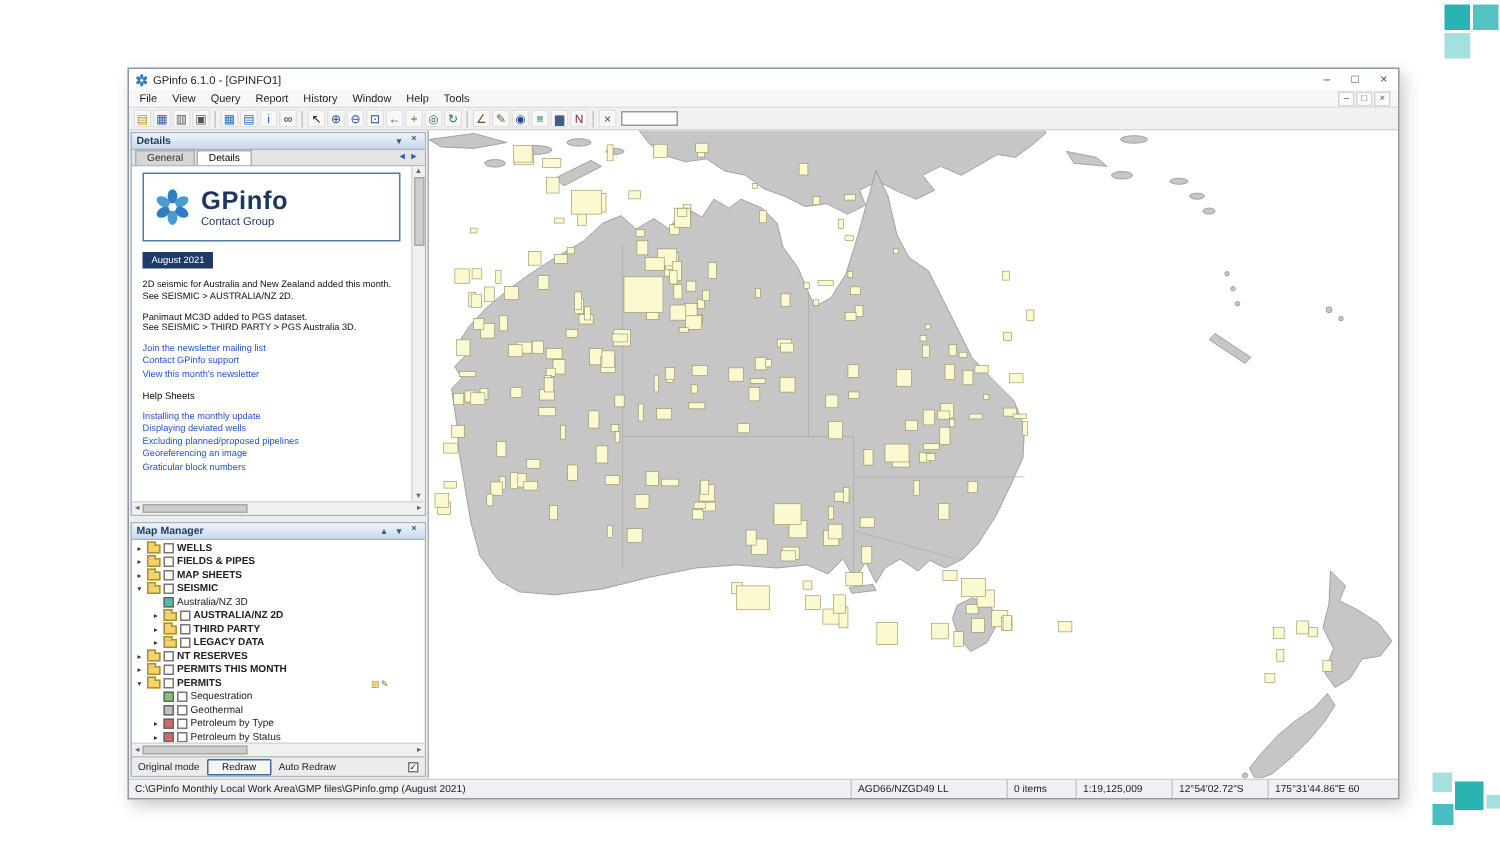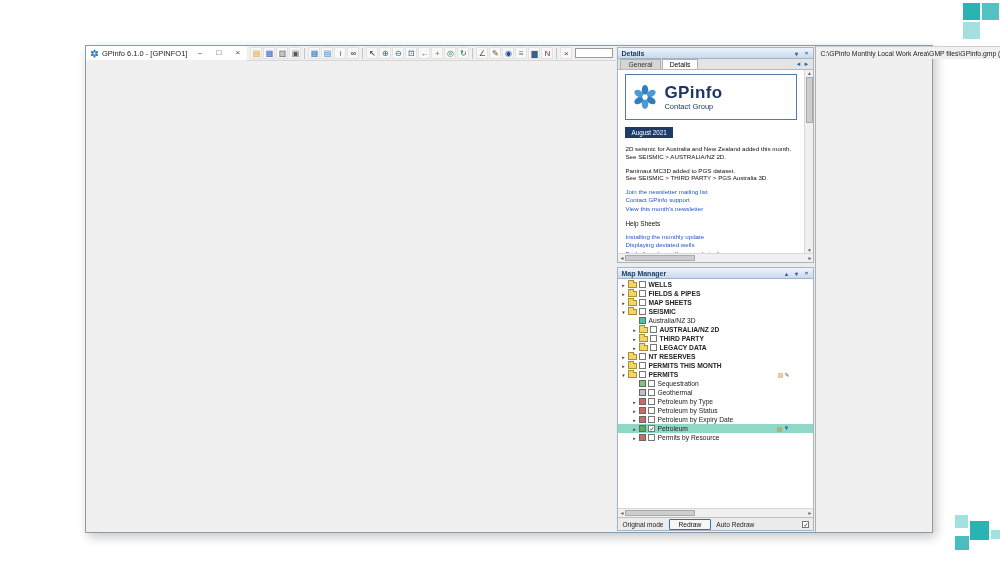--- a/index.html
+++ b/index.html
@@ -6,21 +6,21 @@
   html,body{width:1000px;height:564px}
   body{font-family:"Liberation Sans",sans-serif;background:#ffffff;position:relative;overflow:hidden}
 
   
   .deco{position:absolute}
   .sq-dark{background:var(--accent-teal,#2ab3b3)}
   .sq-light{background:var(--accent-teal-light,#a5e0e0)}
 
   
   .window{position:absolute;left:85px;top:45px;width:848px;height:488px;border:1px solid #8a9aa8;
-    background:#f0f0f0;box-shadow:3px 4px 10px rgba(0,0,0,.22);display:flex;flex-direction:row}
+    background:#f0f0f0;box-shadow:3px 4px 10px rgba(0,0,0,.22);display:flex;flex-direction:column}
   .titlebar{height:14px;flex:0 0 auto;background:#fff;display:flex;align-items:center;gap:3px;padding-left:4px}
   .title-text{font-size:7.5px;color:#222}
   .win-controls{margin-left:auto;display:flex;height:100%}
   .wbtn{width:19px;text-align:center;font-size:8px;line-height:14px;color:#444}
 
   .menubar{height:12px;flex:0 0 auto;background:#f7f7f7;border-bottom:1px solid #e0e0e0;display:flex;align-items:center;font-size:7.3px;color:#222;padding:0 2px}
   .menu-item{padding:0 5px}
   .mdi-controls{margin-left:auto;display:flex;gap:1px;padding-right:3px}
   .mdi-btn{width:11px;text-align:center;font-size:6.5px;color:#555;border:1px solid #d4d4d4;line-height:8px;background:#fbfbfb}
 
@@ -28,21 +28,21 @@
   .tb-icon{width:12px;height:12px;font-size:8px;line-height:11px;text-align:center;background:#f8f8f8;border:1px solid #e2e2e2}
   .tb-sep{width:1px;height:11px;background:#c4c4c4;margin:0 2px}
   .tb-input{width:38px;height:10px;font-size:7px;border:1px solid #9a9a9a;background:#fff;margin-left:2px}
 
   .main{flex:1;display:flex;min-height:0}
   .left-panel{width:200px;flex:0 0 auto;display:flex;flex-direction:column;border-right:1px solid #b0b0b0;background:#ececec;padding:1px}
   .map-area{flex:1;position:relative;background:#fff;overflow:hidden}
   .map-area svg{position:absolute;inset:0;width:100%;height:100%}
 
   .dock-panel{display:flex;flex-direction:column;background:#fff;border:1px solid #a8b4c0;min-height:0}
-  .details-panel{height:216px;flex:0 0 auto}
+  .details-panel{height:256px;flex:0 0 auto}
   .splitter{height:4px;flex:0 0 auto;background:#ececec}
   .mm-panel{flex:1}
 
   .panel-header{height:11px;flex:0 0 auto;background:linear-gradient(#eef4fb,#c9d9ec);border-bottom:1px solid #9db4cc;
     display:flex;align-items:center;font-size:7px;font-weight:bold;color:#1a3a5c;padding:0 3px;gap:2px}
   .ph-icons{margin-left:auto;display:flex;gap:2px}
   .ph-icon{font-size:6px;color:#3a5a7a;width:8px;text-align:center}
 
   .tabs{height:11px;flex:0 0 auto;display:flex;align-items:flex-end;background:#e4e4e4;border-bottom:1px solid #b8b8b8;padding:0 2px;gap:1px}
   .tab{font-size:6.8px;padding:1px 7px 0;background:#d6d6d6;border:1px solid #b0b0b0;border-bottom:none;color:#333;height:10px}
@@ -123,20 +123,37 @@
         <circle cx="12" cy="12" r="2.4" fill="#fff"></circle>
     </svg>
     <span class="title-text" data-name="window-title">GPinfo 6.1.0 - [GPINFO1]</span>
     <span class="win-controls" data-name="window-controls">
       <span class="wbtn" data-name="minimize-button">–</span>
       <span class="wbtn" data-name="maximize-button">□</span>
       <span class="wbtn close" data-name="close-button">×</span>
     </span>
   </div>
 
+  <div class="menubar" data-name="menu-bar">
+    <span class="menu-items" data-name="menu-items" style="display:flex">
+        <span class="menu-item" data-name="menu-file">File</span>
+        <span class="menu-item" data-name="menu-view">View</span>
+        <span class="menu-item" data-name="menu-query">Query</span>
+        <span class="menu-item" data-name="menu-report">Report</span>
+        <span class="menu-item" data-name="menu-history">History</span>
+        <span class="menu-item" data-name="menu-window">Window</span>
+        <span class="menu-item" data-name="menu-help">Help</span>
+        <span class="menu-item" data-name="menu-tools">Tools</span>
+      </span>
+    <span class="mdi-controls" data-name="mdi-controls">
+        <span class="mdi-btn" data-name="mdi-minimize-button">–</span>
+        <span class="mdi-btn" data-name="mdi-restore-button">□</span>
+        <span class="mdi-btn" data-name="mdi-close-button">×</span>
+      </span>
+  </div>
 
   <div class="toolbar" data-name="toolbar">
       <span class="tb-icon" data-name="open-icon" style="color: rgb(200, 144, 32);">▤</span>
       <span class="tb-icon" data-name="save-icon" style="color: rgb(40, 88, 168);">▦</span>
       <span class="tb-icon" data-name="print-icon" style="color: rgb(85, 85, 85);">▥</span>
       <span class="tb-icon" data-name="copy-icon" style="color: rgb(85, 85, 85);">▣</span>
       <span class="tb-sep" data-name="toolbar-separator"></span>
       <span class="tb-icon" data-name="table-view-icon" style="color: rgb(32, 112, 192);">▦</span>
       <span class="tb-icon" data-name="list-view-icon" style="color: rgb(32, 112, 192);">▤</span>
       <span class="tb-icon" data-name="info-icon" style="color: rgb(32, 96, 192);">i</span>

